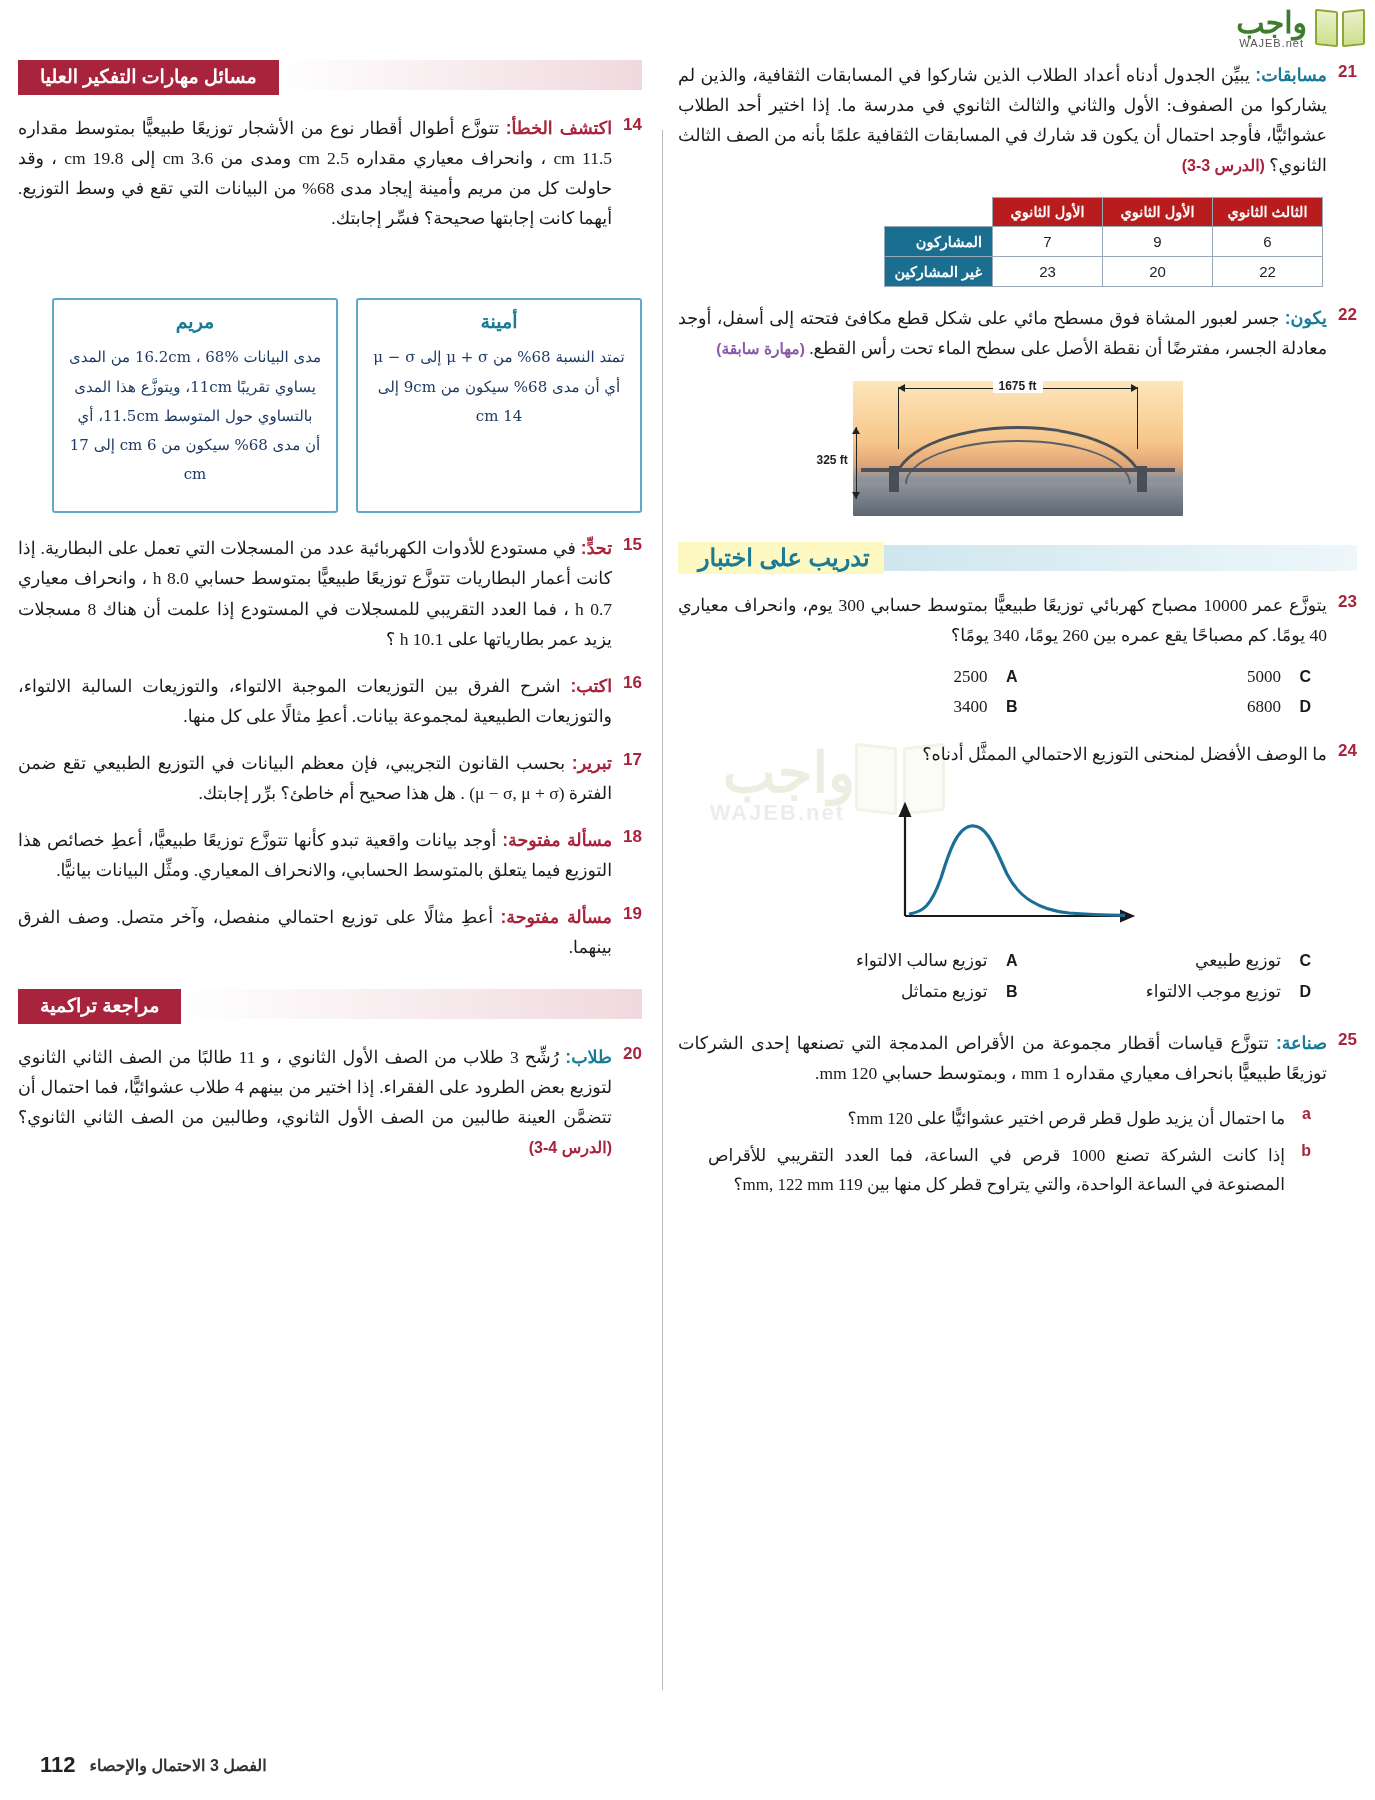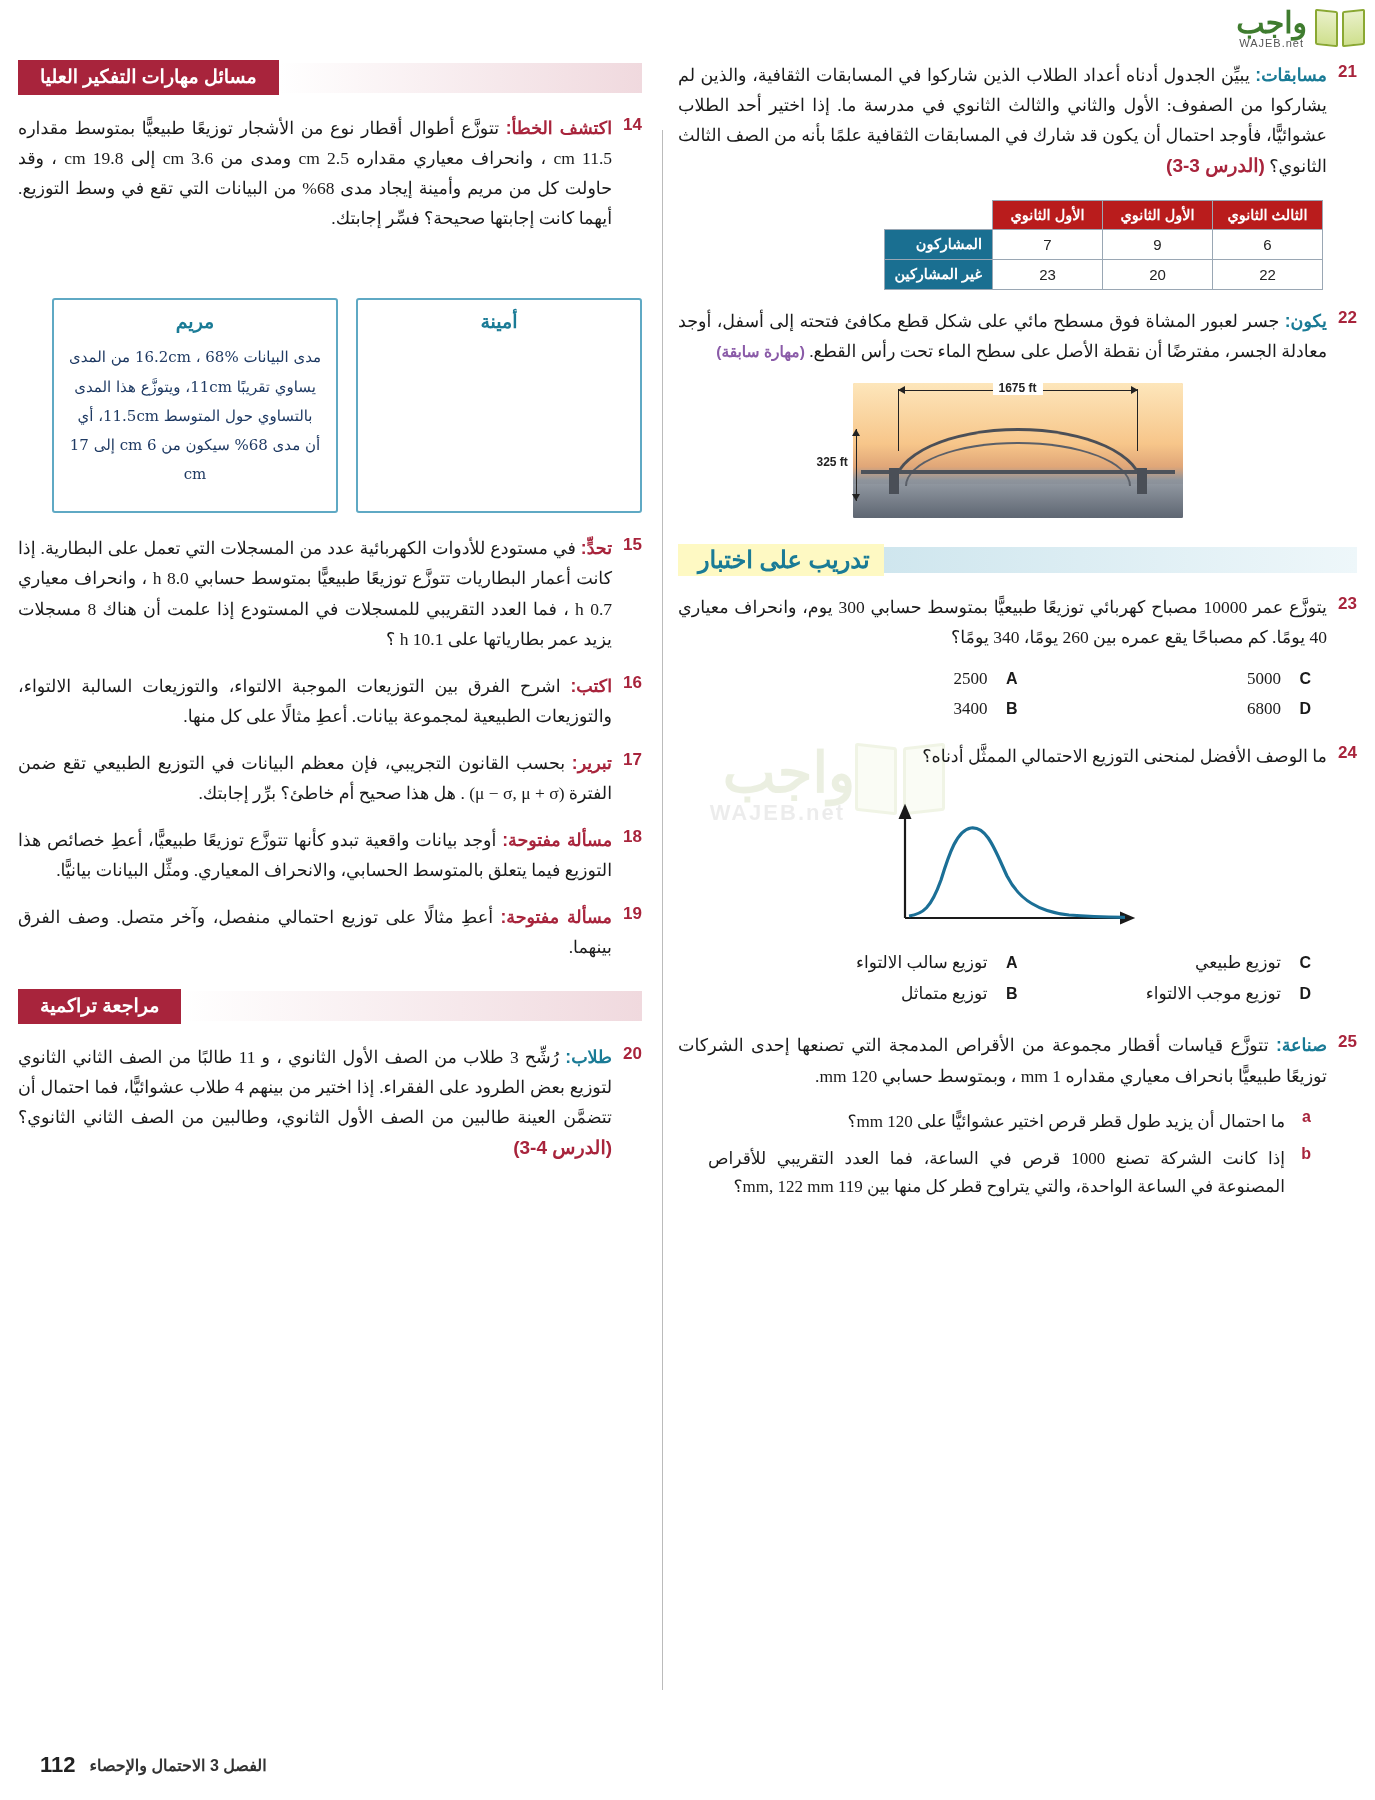--- a/index.html
+++ b/index.html
@@ -71,21 +71,21 @@
   }
   .col-right { width:52%; }
   .col-left  { width:48%; }
   .divider {
     position:absolute; top:70px; bottom:40px; right:51.8%;
     width:1px; background:#bbb;
   }
 
   
   .sec-head {
-    display:flex; align-items:center; margin:0 0 18px 0;
+    display:flex; margin:0 0 18px 0;
     direction:rtl;
   }
   .sec-head .bar {
     flex:1; height:30px;
     background:linear-gradient(90deg,#ffffff, #f0d9de);
   }
   .sec-head .lbl {
     background:#a8243c; color:#fff;
     font-family:"Liberation Sans", sans-serif;
     font-weight:bold; font-size:19px;
@@ -122,21 +122,21 @@
   .kw {
     font-family:"Liberation Sans", sans-serif;
     font-weight:bold; color:#1a7b96;
   }
   .kw-red {
     font-family:"Liberation Sans", sans-serif;
     font-weight:bold; color:#a8243c;margin-top:24px;
   }
   .lesson {
     font-family:"Liberation Sans", sans-serif;
-    font-weight:bold; color:#a8243c; font-size:19px;
+    font-weight:bold; color:#a8243c; font-size:16px;
   }
   .hint {
     font-family:"Liberation Sans", sans-serif;
     font-weight:bold; color:#8a5ba8; font-size:15.5px;
   }
 
   
   .boxes { display:flex; gap:18px; direction:rtl; margin:14px 0 20px 34px; }
   .abox {
     flex:1; border:2px solid #5fa9c4; border-radius:3px;
@@ -460,20 +460,21 @@
       <div class="num">14</div>
       <div class="body">
         <span class="kw-red">اكتشف الخطأ:</span>
         <span>تتوزَّع أطوال أقطار نوع من الأشجار توزيعًا طبيعيًّا بمتوسط مقداره 11.5 cm ، وانحراف معياري مقداره 2.5 cm ومدى من 3.6 cm إلى 19.8 cm ، وقد حاولت كل من مريم وأمينة إيجاد مدى 68% من البيانات التي تقع في وسط التوزيع. أيهما كانت إجابتها صحيحة؟ فسِّر إجابتك.</span>
       </div>
     </div>
 
     <div class="boxes">
       <div class="abox">
         <div class="title">أمينة</div>
+        <div class="hand">تمتد النسبة 68% من μ + σ إلى μ − σ أي أن مدى 68% سيكون من 9cm إلى 14 cm</div>
       </div>
       <div class="abox">
         <div class="title">مريم</div>
         <div class="hand">مدى البيانات 16.2cm ، 68% من المدى يساوي تقريبًا 11cm، ويتوزَّع هذا المدى بالتساوي حول المتوسط 11.5cm، أي أن مدى 68% سيكون من 6 cm إلى 17 cm</div>
       </div>
     </div>
 
     <div class="prob">
       <div class="num">15</div>
       <div class="body">

